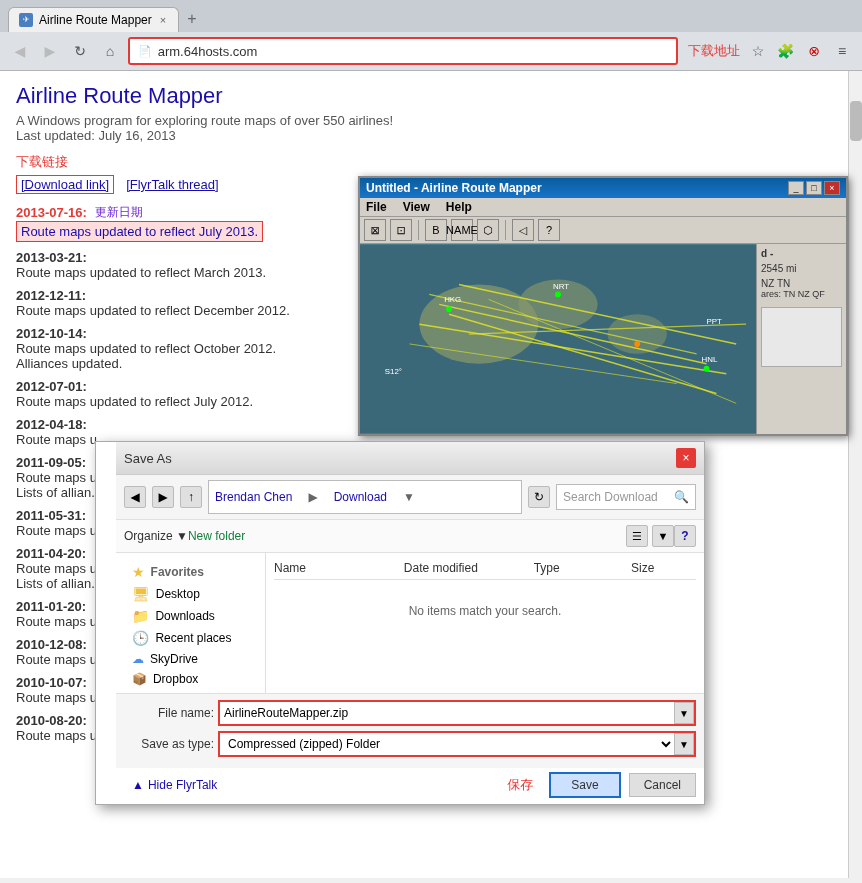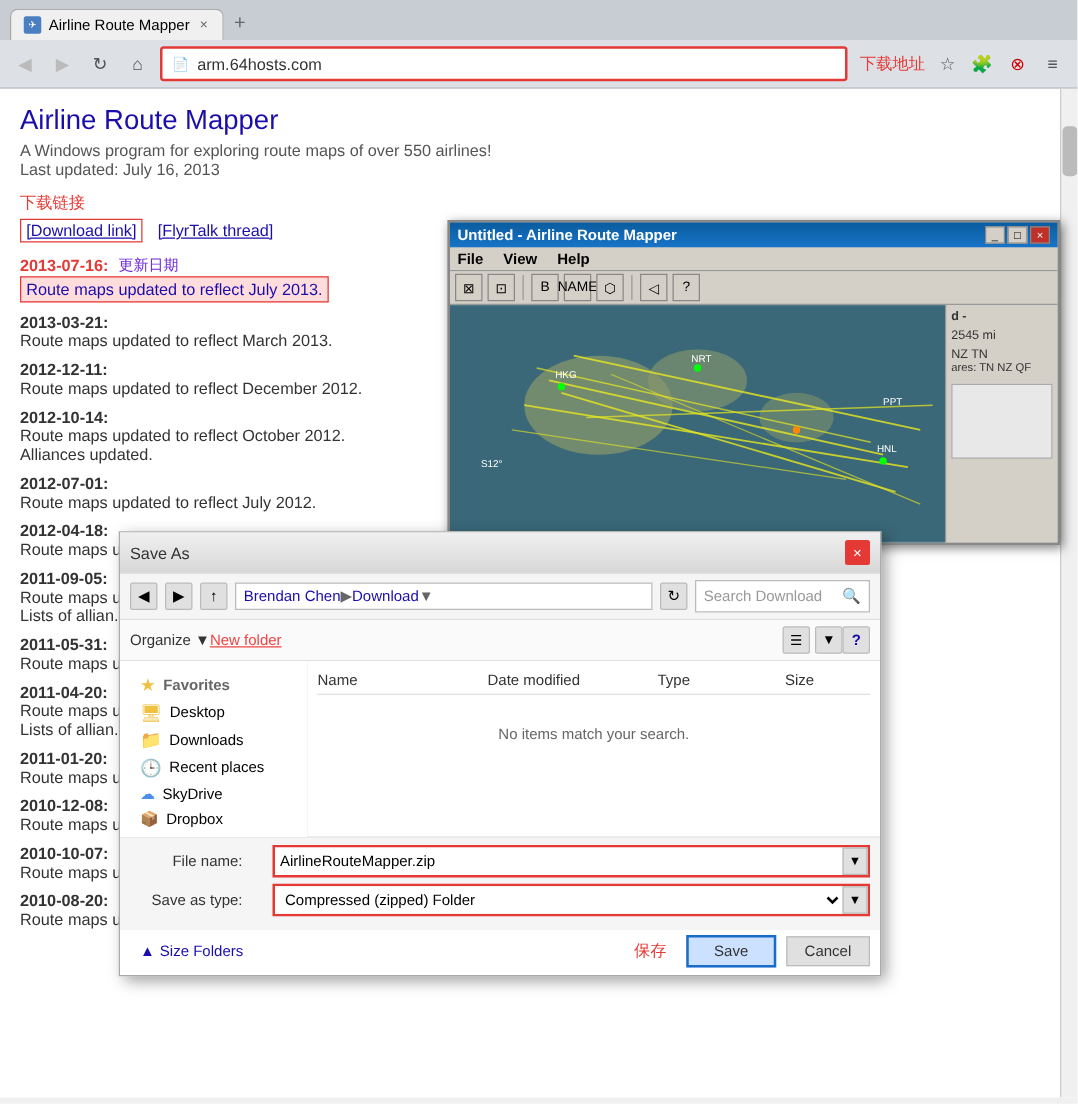--- a/index.html
+++ b/index.html
@@ -51,36 +51,36 @@
     .toolbar-separator { width: 1px; height: 20px; background: #999; margin: 0 2px; }
     .airline-select { height: 22px; font-size: 11px; border: 1px solid #888; background: white; flex: 1; }
     .map-area { background: #4a7c8a; flex: 1; position: relative; overflow: hidden; height: 200px; }
 
     
     .app-body { display: flex; height: calc(100% - 66px); }
     .app-right-panel { width: 90px; background: #d4d0c8; border-left: 1px solid #999; padding: 4px; font-size: 10px; }
     .panel-info { font-size: 10px; color: #333; }
 
     
-    .save-dialog { position: absolute; top: 354px; left: 95px; width: 610px; background: white; border: 1px solid #aaa; box-shadow: 4px 4px 12px rgba(0,0,0,0.4); z-index: 20; }
+    .save-dialog { position: absolute; top: 370px; left: 95px; width: 610px; background: white; border: 1px solid #aaa; box-shadow: 4px 4px 12px rgba(0,0,0,0.4); z-index: 20; padding-left: 20px; }
     .dialog-titlebar { background: linear-gradient(to bottom, #f0f0f0, #d8d8d8); padding: 6px 8px; display: flex; align-items: center; justify-content: space-between; border-bottom: 1px solid #ccc; }
     .dialog-title { font-size: 13px; color: #333; }
     .dialog-close-btn { width: 20px; height: 20px; background: #e53935; border: none; color: white; font-size: 12px; cursor: pointer; display: flex; align-items: center; justify-content: center; border-radius: 2px; }
 
     .dialog-nav { background: #f5f5f5; padding: 5px 8px; display: flex; align-items: center; gap: 6px; border-bottom: 1px solid #e0e0e0; }
     .dlg-nav-btn { width: 22px; height: 22px; background: #e0e0e0; border: 1px solid #bbb; cursor: pointer; display: flex; align-items: center; justify-content: center; font-size: 12px; border-radius: 2px; }
-    .breadcrumb-bar { display: flex; align-items: center; background: white; border: 1px solid #bbb; flex: 1; height: 22px; padding: 0 6px; font-size: 12px; gap: 0; }
+    .breadcrumb-bar { display: flex; align-items: center; background: white; border: 1px solid #bbb; flex: 1; height: 34px; padding: 0 6px; font-size: 12px; gap: 16px; }
     .bc-item { color: #1a0dab; cursor: pointer; }
     .bc-sep { color: #666; }
     .refresh-btn { width: 22px; height: 22px; background: #e0e0e0; border: 1px solid #bbb; cursor: pointer; display: flex; align-items: center; justify-content: center; font-size: 12px; border-radius: 2px; }
     .search-box { display: flex; align-items: center; background: white; border: 1px solid #bbb; height: 26px; padding: 0 6px; font-size: 12px; color: #999; width: 140px; gap: 4px; }
 
     .dialog-toolbar { padding: 5px 8px; display: flex; align-items: center; justify-content: space-between; border-bottom: 1px solid #e0e0e0; background: #fafafa; }
     .organize-btn { display: flex; align-items: center; gap: 4px; font-size: 12px; cursor: pointer; color: #333; }
-    .new-folder-btn { font-size: 12px; cursor: pointer; color: #ef4444; text-decoration: underline; }
+    .new-folder-btn { font-size: 12px; cursor: pointer; color: #15803d; }
     .view-btns { display: flex; gap: 4px; }
     .view-btn { width: 22px; height: 22px; background: #e0e0e0; border: 1px solid #bbb; cursor: pointer; display: flex; align-items: center; justify-content: center; font-size: 11px; border-radius: 2px; }
     .help-btn { width: 22px; height: 22px; background: #e0e0e0; border: 1px solid #bbb; cursor: pointer; display: flex; align-items: center; justify-content: center; font-size: 12px; border-radius: 2px; color: #1a0dab; font-weight: bold; }
 
     .dialog-body { display: flex; height: 140px; }
     .sidebar-panel { width: 150px; background: white; border-right: 1px solid #e0e0e0; padding: 6px 0; overflow-y: auto; }
     .sidebar-section { padding: 2px 8px; }
     .sidebar-item { display: flex; align-items: center; gap: 6px; padding: 3px 8px; cursor: pointer; font-size: 12px; }
     .folder-icon { color: #f0c040; font-size: 14px; }
     .star-icon { color: #f0c040; font-size: 14px; }
@@ -90,21 +90,21 @@
     .file-panel { flex: 1; background: white; padding: 8px; overflow-y: auto; }
     .file-columns { display: flex; border-bottom: 1px solid #e0e0e0; padding-bottom: 4px; margin-bottom: 4px; }
     .col-header { font-size: 12px; color: #333; font-weight: normal; cursor: pointer; }
     .col-name { flex: 2; }
     .col-date { flex: 2; }
     .col-type { flex: 1.5; }
     .col-size { flex: 1; }
     .no-items { font-size: 12px; color: #666; text-align: center; padding: 20px 0; }
 
     .dialog-footer { padding: 6px 8px; border-top: 1px solid #e0e0e0; background: #f5f5f5; }
-    .field-row { display: flex; align-items: center; margin-bottom: 5px; gap: 24px; }
+    .field-row { display: flex; align-items: center; margin-bottom: 5px; gap: 4px; }
     .field-label { font-size: 12px; color: #333; width: 90px; text-align: right; }
     .field-input { flex: 1; height: 22px; border: 1px solid #bbb; font-size: 12px; padding: 0 4px; border-radius: 0; }
     .field-select { flex: 1; height: 22px; border: 1px solid #bbb; font-size: 12px; background: white; padding: 0 4px; border-radius: 0; border: 2px solid #e53935; }
     .dropdown-arrow { width: 20px; height: 22px; background: #e0e0e0; border: 1px solid #bbb; display: flex; align-items: center; justify-content: center; font-size: 10px; cursor: pointer; }
 
     .dialog-buttons { display: flex; align-items: center; justify-content: flex-end; gap: 8px; padding: 4px 8px 6px; }
     .btn-save { padding: 4px 20px; background: #e8f0fe; border: 1px solid #1a6cc8; font-size: 12px; cursor: pointer; color: #333; }
     .btn-cancel { padding: 4px 14px; background: #e0e0e0; border: 1px solid #bbb; font-size: 12px; cursor: pointer; color: #333; }
     .btn-save.highlighted { border: 2px solid #1a6cc8; background: #cce0ff; }
 
@@ -408,21 +408,21 @@
             <option>Compressed (zipped) Folder</option>
           </select>
           <div class="dropdown-arrow">▼</div>
         </div>
       </div>
     </div>
 
     <div class="dialog-buttons">
       <div class="hide-folders">
         <span>▲</span>
-        <span>Size Folders</span>
+        <span>Hide FlyrTalk</span>
       </div>
       <div style="flex:1;"></div>
       <span style="color:#e53935;font-size:13px;margin-right:8px;">保存</span>
       <button class="btn-save highlighted">Save</button>
       <button class="btn-cancel">Cancel</button>
     </div>
   </div>
 
 </div>
 

